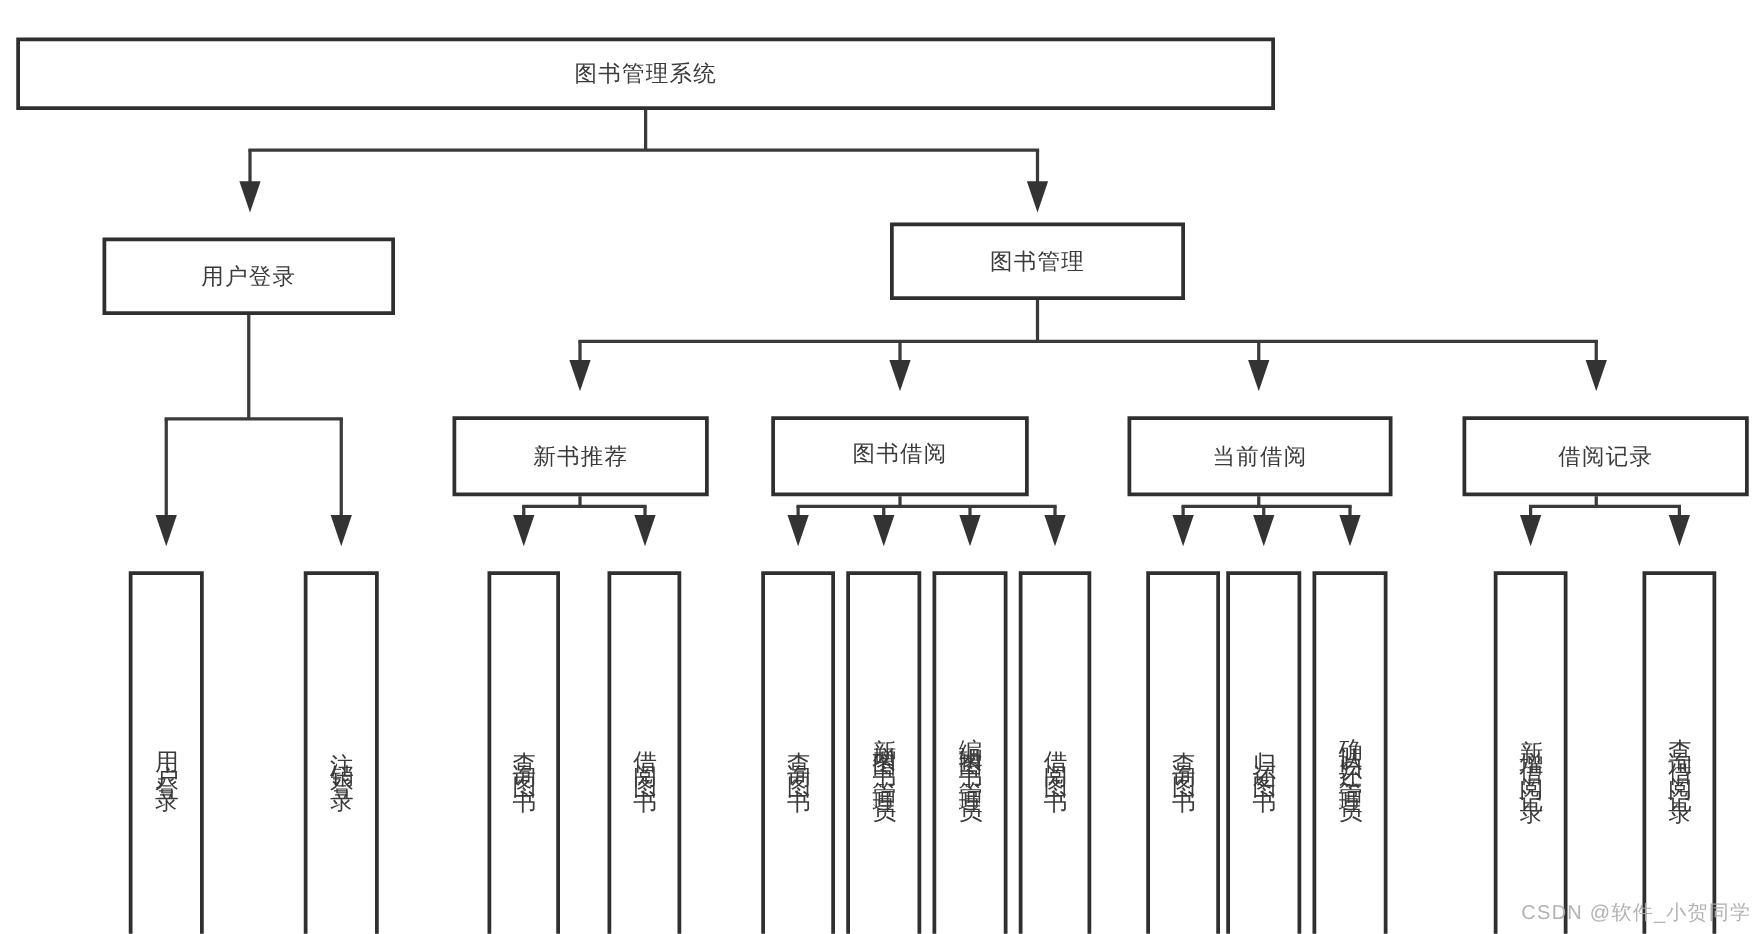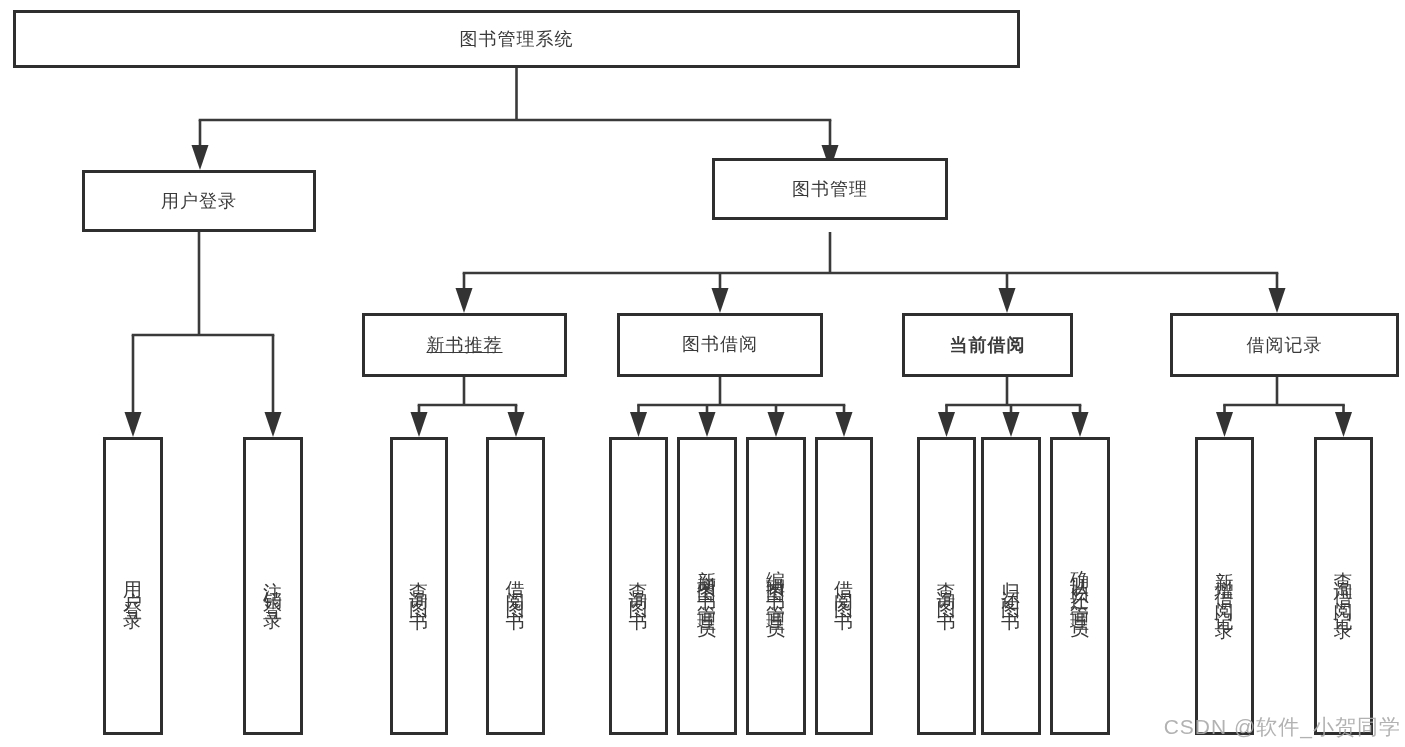--- a/index.html
+++ b/index.html
@@ -29,36 +29,37 @@
     border: 3px solid #2f2f2f;
     background: #ffffff;
     color: #3a3a3a;
     display: flex;
     align-items: center;
     justify-content: center;
     font-size: 18px;
     letter-spacing: 1px;
     text-align: center;
     line-height: 1;
+    margin-top: 20px;
   }
   .leaf {
     writing-mode: vertical-rl;
     text-orientation: mixed;
     font-size: 19px;
     letter-spacing: 10px;
     line-height: 1;
   }
   .leaf.tight {
     letter-spacing: 7px;
   }
   .watermark {
     position: absolute;
     right: 4px;
     bottom: 6px;
-    font-size: 21px;
+    font-size: 16px;
     color: rgba(170,170,170,0.9);
     letter-spacing: 1px;
     white-space: nowrap;
   }
 </style>
 </head>
 <body>
 
 <div class="stage">
 
@@ -129,23 +130,23 @@
       <polygon points="1216,412 1233,412 1224.5,437"></polygon>
       <polygon points="1335,412 1352,412 1343.5,437"></polygon>
     </g>
   </svg>
 
   <div class="node" style="left:13px; top:10px; width:1007px; height:58px;">图书管理系统</div>
 
   <div class="node" style="left:82px; top:170px; width:234px; height:62px;">用户登录</div>
   <div class="node" style="left:712px; top:158px; width:236px; height:62px;">图书管理</div>
 
-  <div class="node" style="left:362px; top:313px; width:205px; height:64px;text-decoration:underline;">新书推荐</div>
+  <div class="node" style="left:362px; top:313px; width:205px; height:64px;">新书推荐</div>
   <div class="node" style="left:617px; top:313px; width:206px; height:64px;font-family:Liberation Mono, monospace;">图书借阅</div>
-  <div class="node" style="left:902px; top:313px; width:171px; height:64px;font-weight:bold;">当前借阅</div>
+  <div class="node" style="left:902px; top:313px; width:212px; height:64px;">当前借阅</div>
   <div class="node" style="left:1170px; top:313px; width:229px; height:64px;">借阅记录</div>
 
   <div class="node leaf" style="left:103px; top:437px; width:60px; height:298px;">用户登录</div>
   <div class="node leaf" style="left:243px; top:437px; width:60px; height:298px;">注销登录</div>
 
   <div class="node leaf" style="left:390px; top:437px; width:58px; height:298px;">查询图书</div>
   <div class="node leaf" style="left:486px; top:437px; width:59px; height:298px;">借阅图书</div>
 
   <div class="node leaf" style="left:609px; top:437px; width:59px; height:298px;">查询图书</div>
   <div class="node leaf tight" style="left:677px; top:437px; width:60px; height:298px;">新增图书（管理员）</div>

